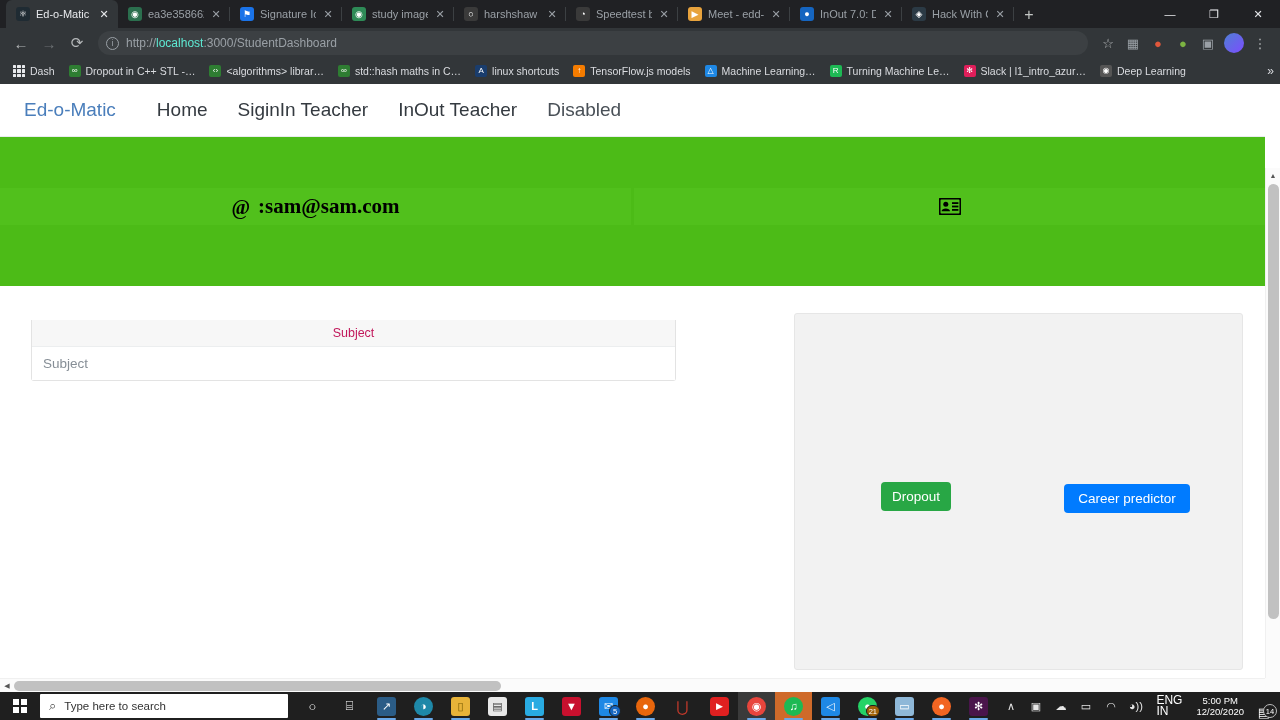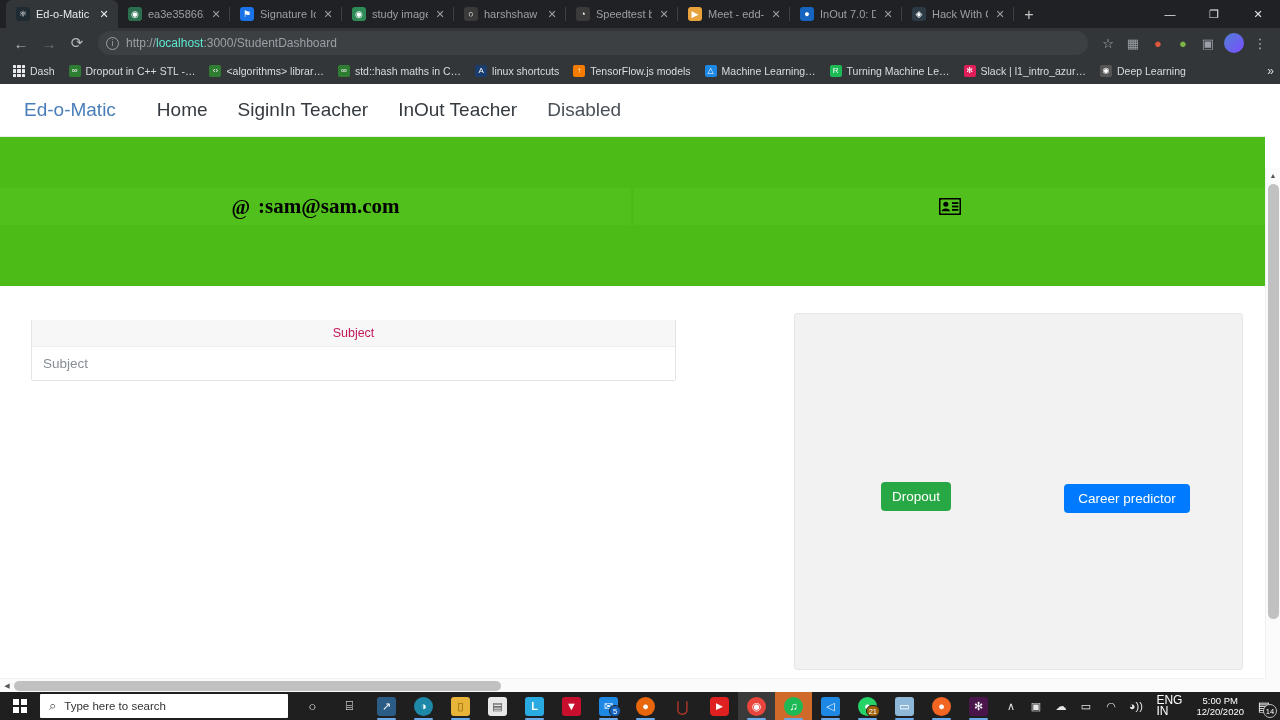--- a/index.html
+++ b/index.html
@@ -294,21 +294,21 @@
     display: flex; flex-direction: column; 
     justify-content: center; font-size: 12px; line-height: 11px;
     color: #fff; padding: 0 8px;
   }
   .clock {
     display: flex; flex-direction: column; align-items: center;
     justify-content: center; font-size: 9.5px; line-height: 11px;
     color: #fff; padding: 0 6px;
   }
   .notifbtn {
-    width: 28px; height: 28px; display: flex; align-items: center;
+    width: 28px; height: 28px; display: flex; align-items: flex-end;
     justify-content: center; position: relative; color: #fff;
   }
   .notifbtn .nbadge {
     position: absolute; right: 1px; bottom: 2px; width: 14px; height: 14px;
     border-radius: 7px; background: #1f1f1f; border: 1px solid #bdbdbd;
     color: #fff; font-size: 7.5px; display: flex; align-items: center;
     justify-content: center;
   }
 </style>
 </head>

